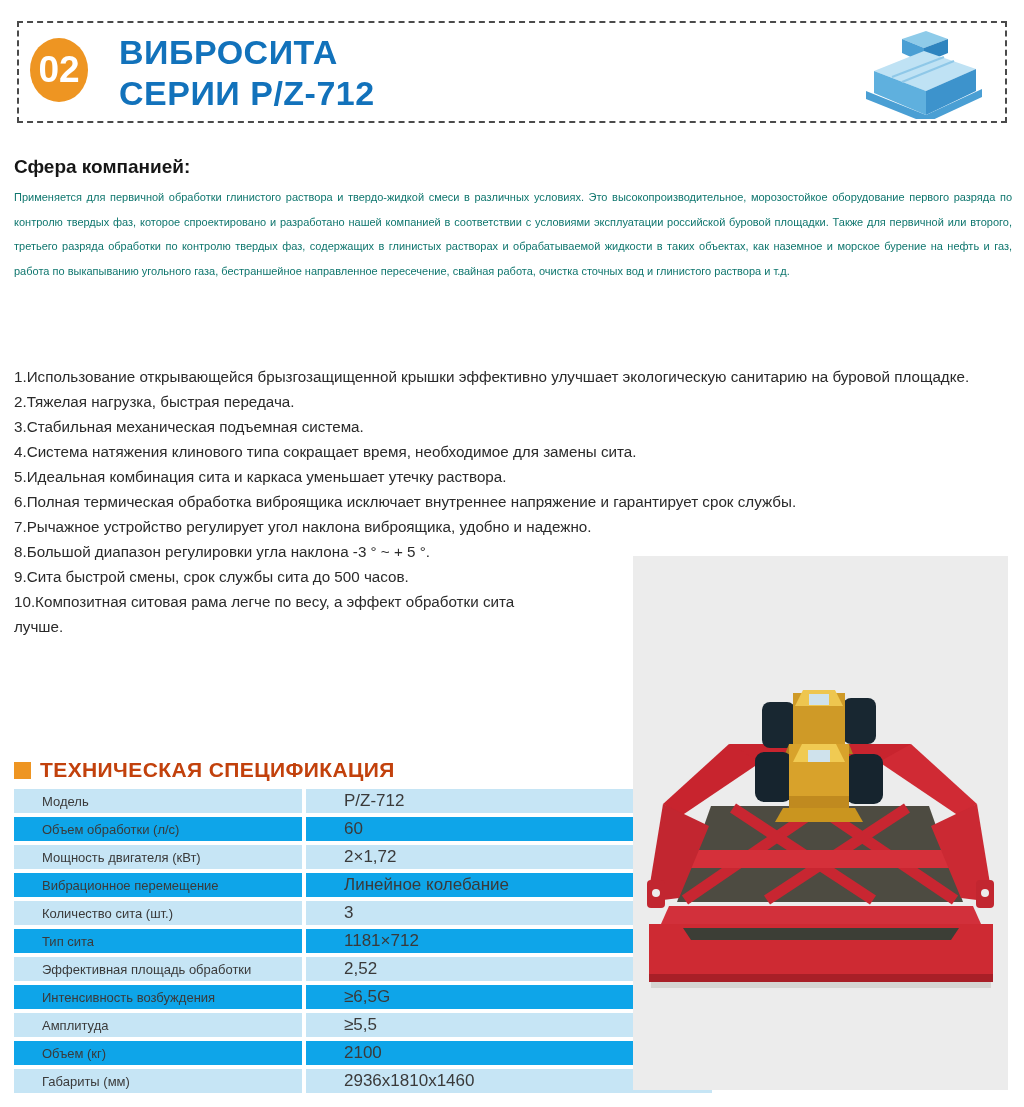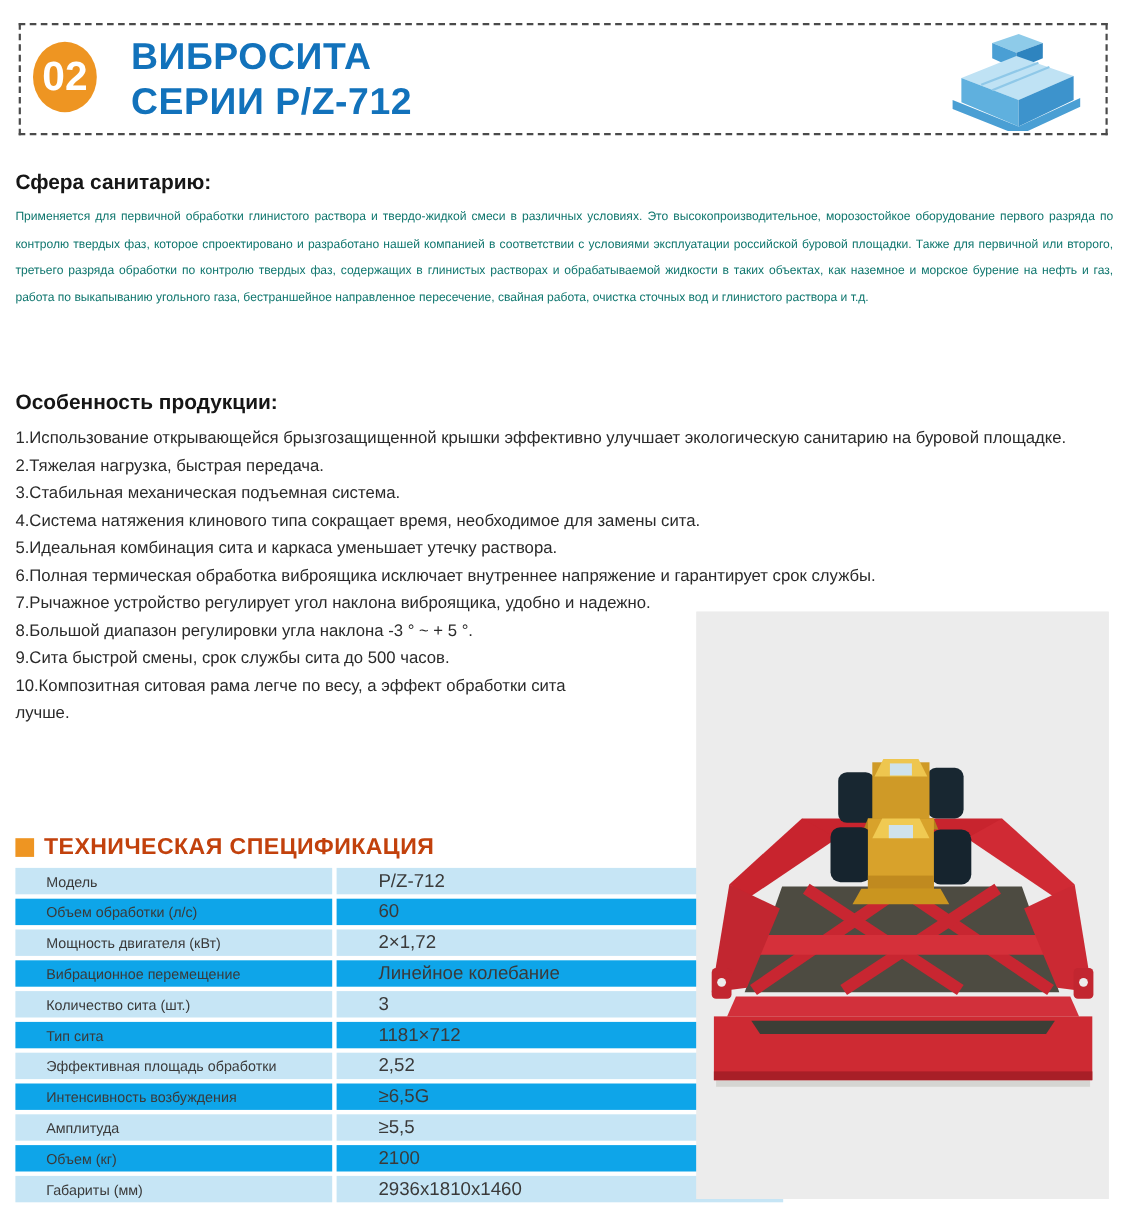--- a/index.html
+++ b/index.html
@@ -65,26 +65,25 @@
       <polygon points="16,44 66,24 118,42 68,64" fill="#bfe2f4"></polygon>
       <polygon points="16,44 68,64 68,88 16,66" fill="#5fb0de"></polygon>
       <polygon points="68,64 118,42 118,64 68,88" fill="#3d93cc"></polygon>
       <line x1="34" y1="50" x2="86" y2="30" stroke="#8fc8e8" stroke-width="2"></line>
       <line x1="44" y1="55" x2="96" y2="34" stroke="#8fc8e8" stroke-width="2"></line>
       <polygon points="8,64 68,88 124,62 124,70 68,96 8,72" fill="#4a9fd4"></polygon>
     </svg>
   </div>
 
   <div class="application">
-    <div class="section-h">Сфера санитарию:</div>
+    <div class="section-h">Сфера компанией:</div>
     <p>Применяется для первичной обработки глинистого раствора и твердо-жидкой смеси в различных условиях. Это высокопроизводительное, морозостойкое оборудование первого разряда по контролю твердых фаз, которое спроектировано и разработано нашей компанией в соответствии с условиями эксплуатации российской буровой площадки. Также для первичной или второго, третьего разряда обработки по контролю твердых фаз, содержащих в глинистых растворах и обрабатываемой жидкости в таких объектах, как наземное и морское бурение на нефть и газ, работа по выкапыванию угольного газа, бестраншейное направленное пересечение, свайная работа, очистка сточных вод и глинистого раствора и т.д.</p>
   </div>
 
   <div class="features">
-    <div class="section-h">Особенность продукции:</div>
     <ul>
       <li>1.Использование открывающейся брызгозащищенной крышки эффективно улучшает экологическую санитарию на буровой площадке.</li>
       <li>2.Тяжелая нагрузка, быстрая передача.</li>
       <li>3.Стабильная механическая подъемная система.</li>
       <li>4.Система натяжения клинового типа сокращает время, необходимое для замены сита.</li>
       <li>5.Идеальная комбинация сита и каркаса уменьшает утечку раствора.</li>
       <li>6.Полная термическая обработка виброящика исключает внутреннее напряжение и гарантирует срок службы.</li>
       <li>7.Рычажное устройство регулирует угол наклона виброящика, удобно и надежно.</li>
       <li class="narrow">8.Большой диапазон регулировки угла наклона -3 ° ~ + 5 °.</li>
       <li class="narrow">9.Сита быстрой смены, срок службы сита до 500 часов.</li>

